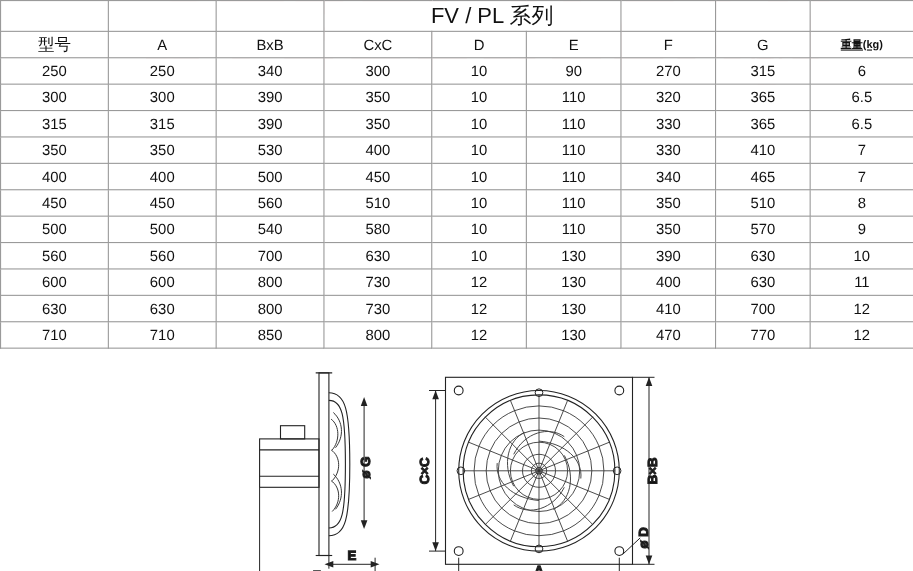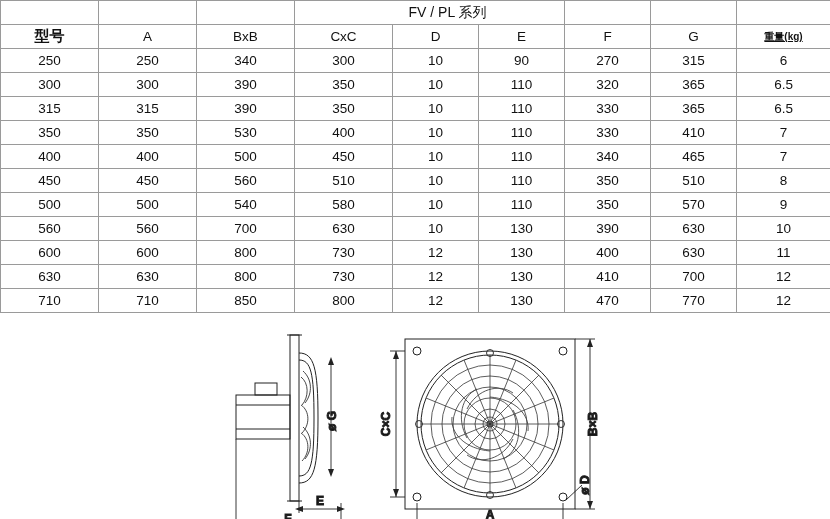--- a/index.html
+++ b/index.html
@@ -69,30 +69,30 @@
   }
   .title-row td {
     border: none;
     background: transparent;
     height: 26px;
     font-size: 13px;
     font-weight: bold;
     color: #111;
   }
   .title-row td.title-cell {
-    font-size: 14px;
+    font-size: 20px;
     padding-left: 36px;
   }
   .hdr td {
     font-weight: normal;
     font-size: 14px;
     height: 26px;
   }
   .hdr td.b {
-    font-weight: bold;
+    font-weight: normal;
     font-size: 15px;
   }
   .hdr td.bu {
     font-weight: bold;
     font-size: 10px;
     text-decoration: underline;
   }
 
   
   .drawing {

